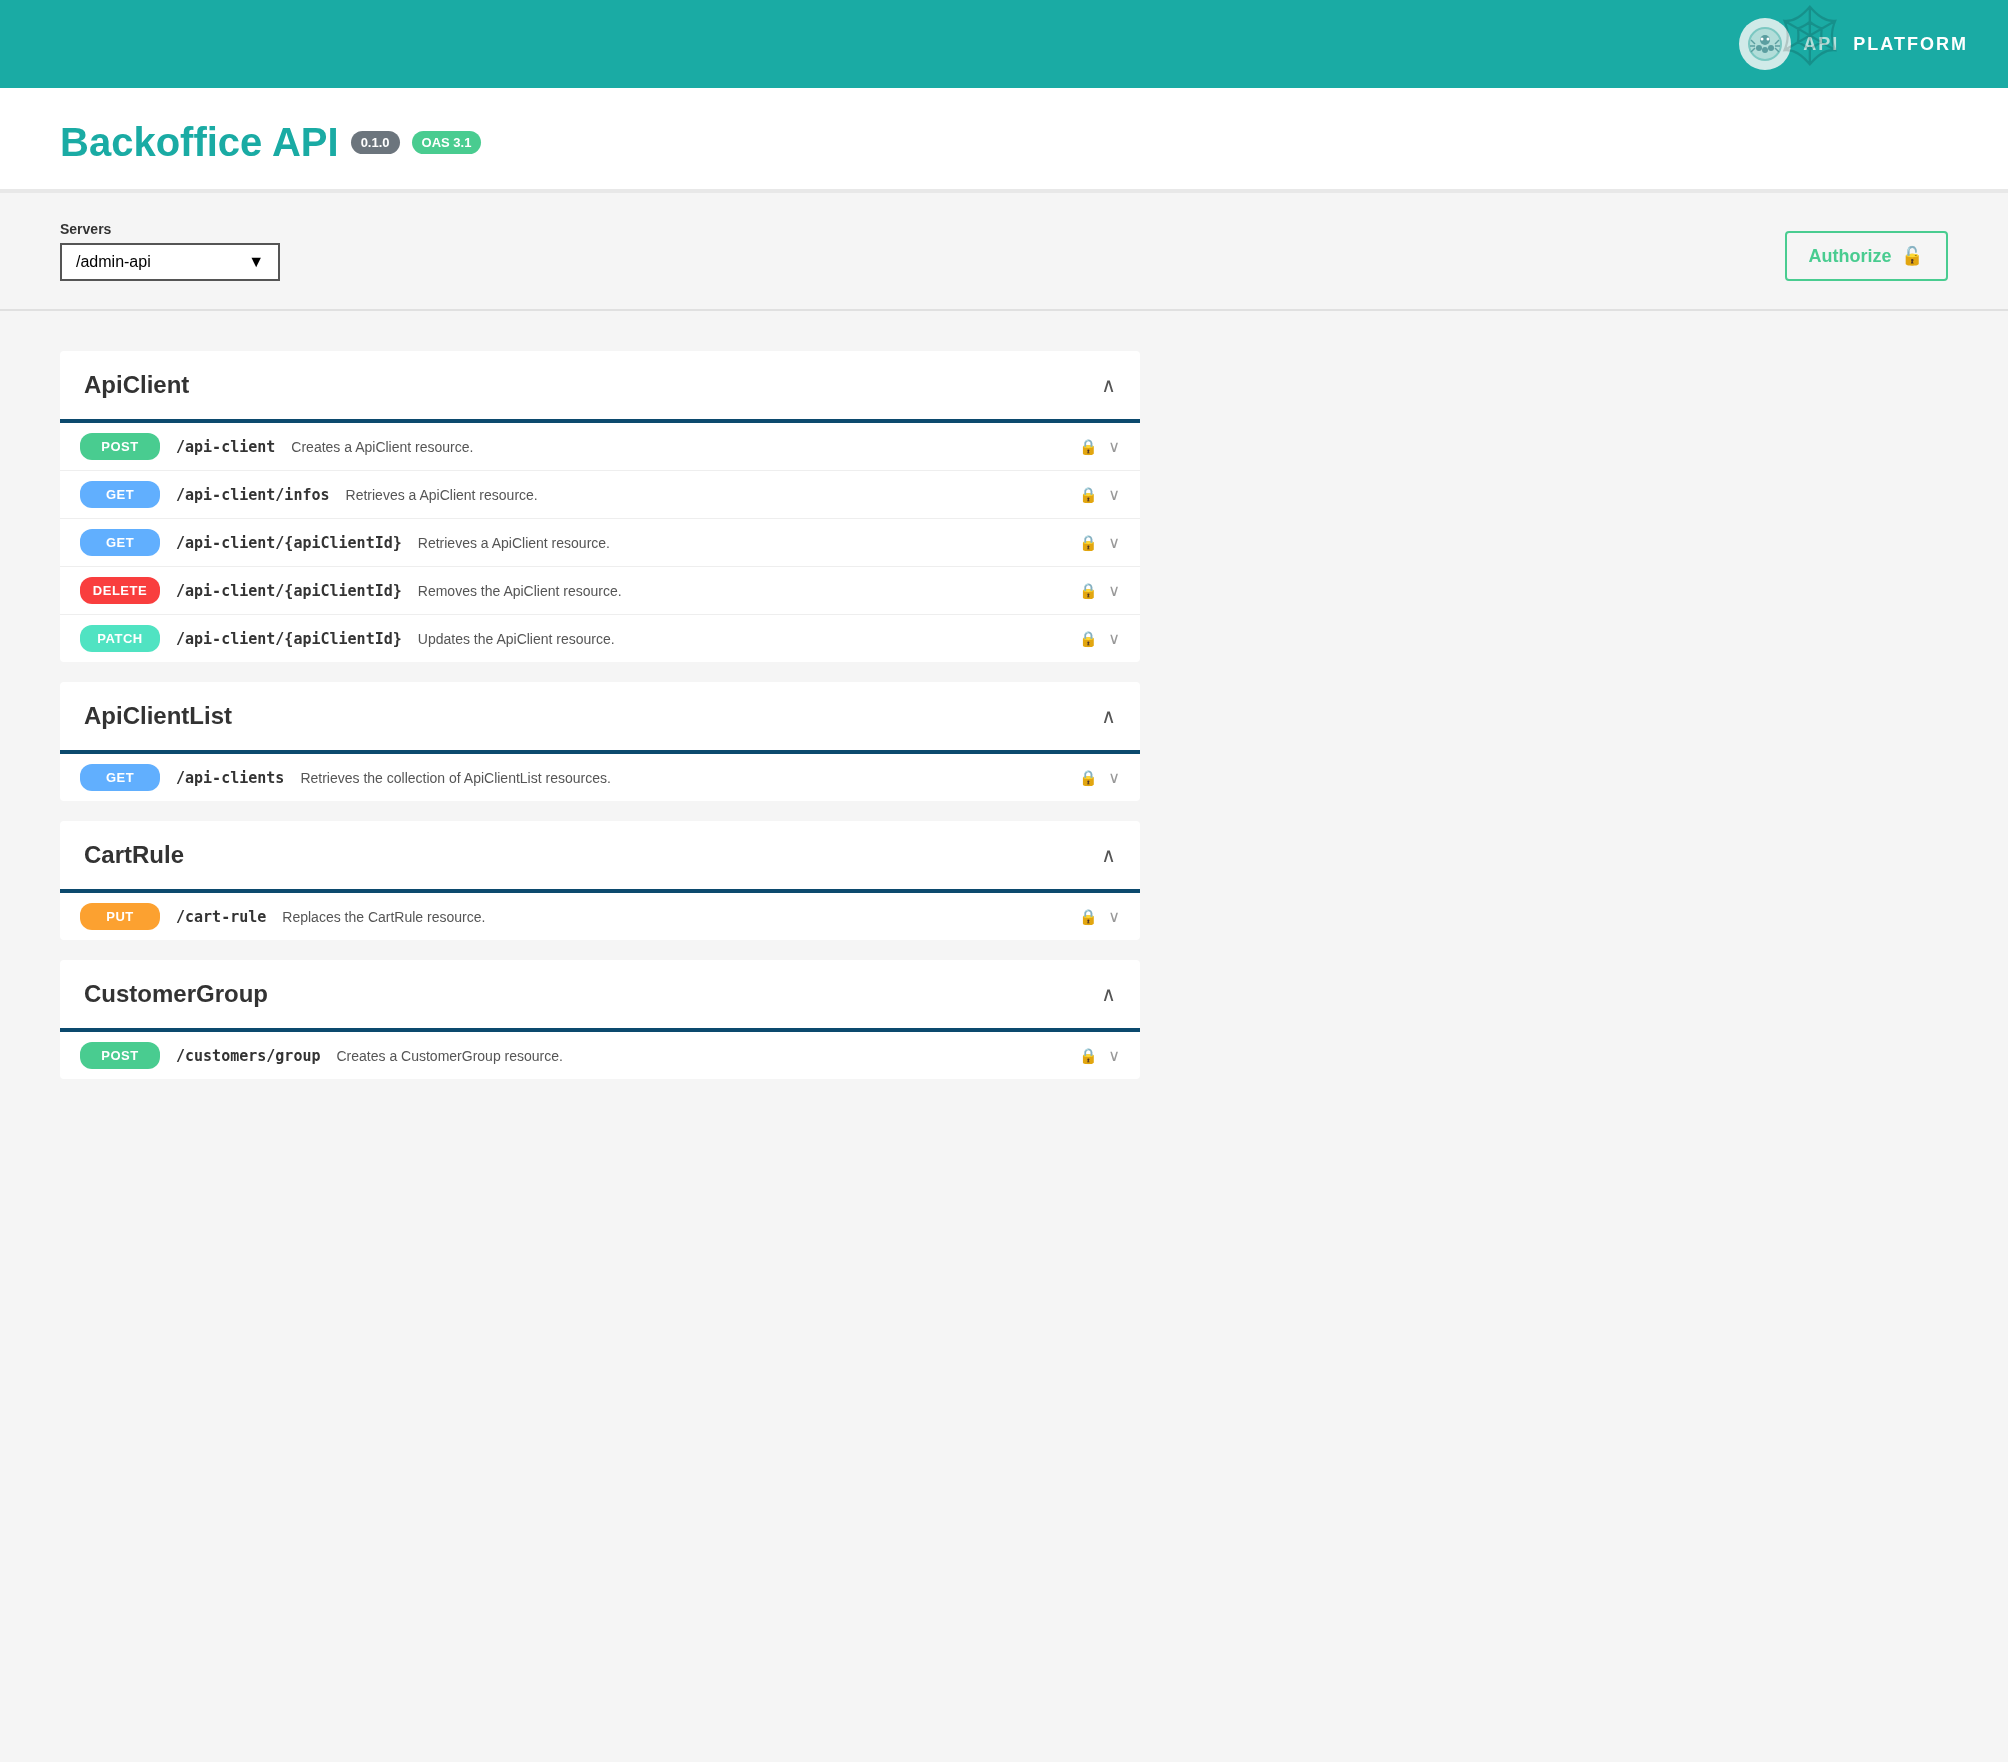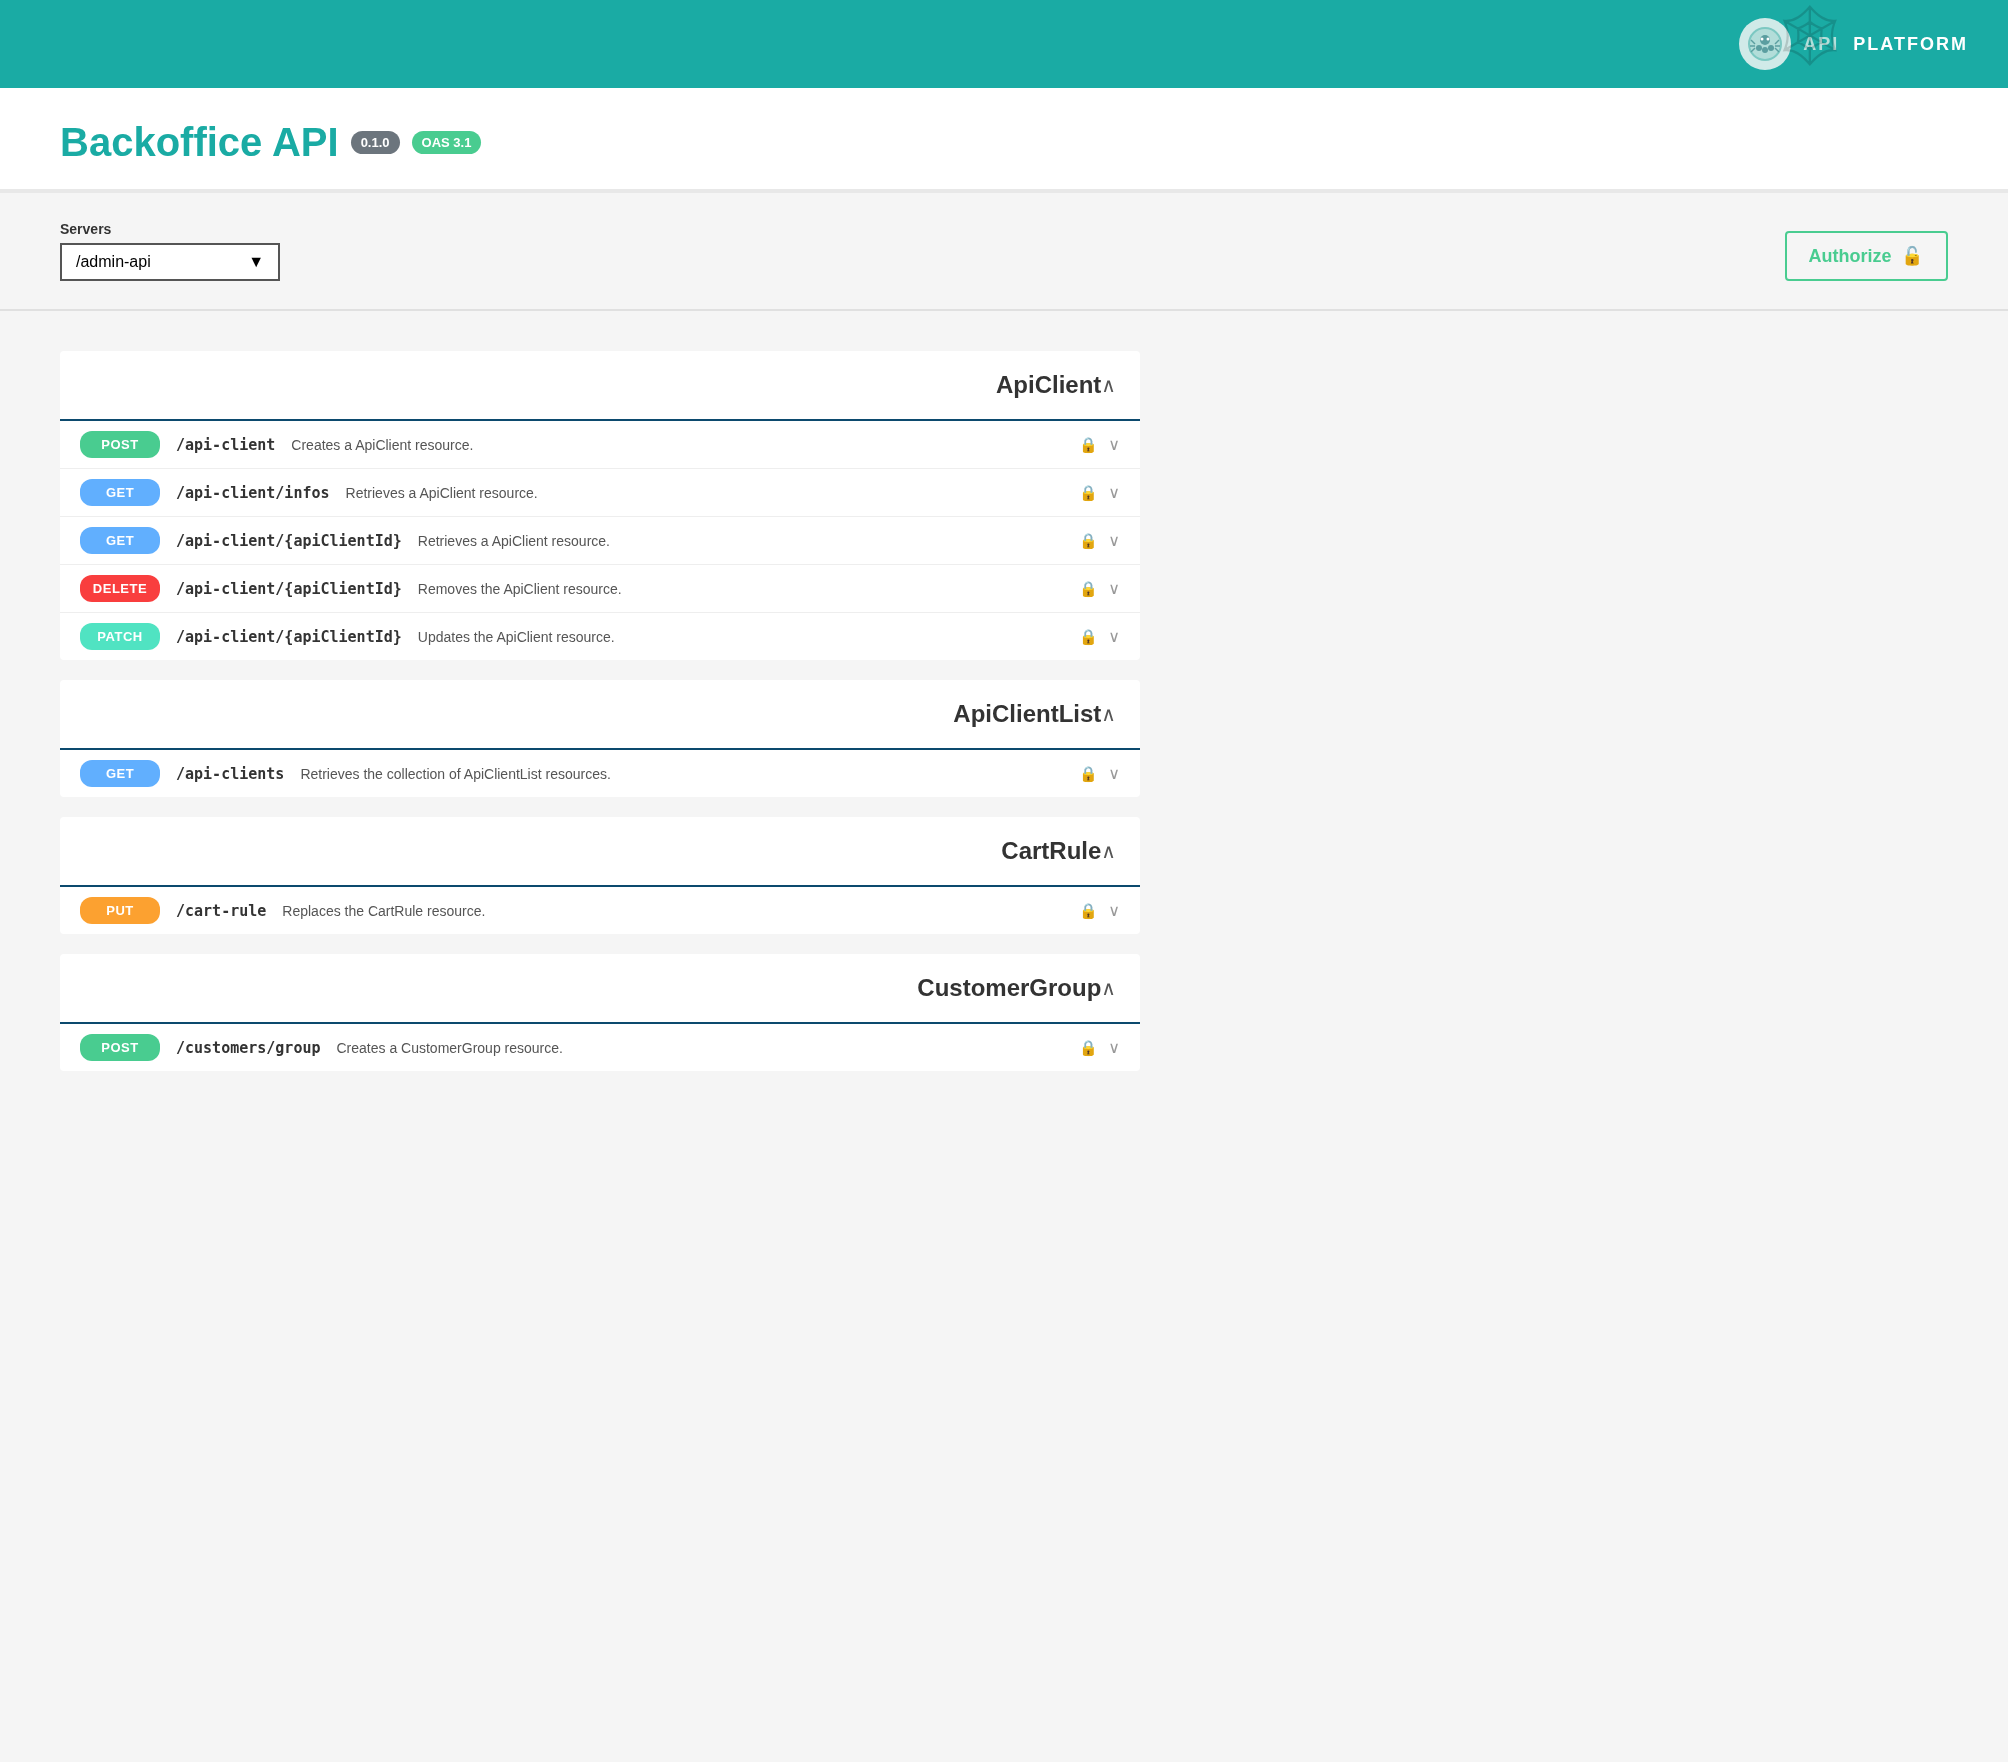--- a/index.html
+++ b/index.html
@@ -116,24 +116,24 @@
 
     
     .api-section {
       background: white;
       margin-top: 20px;
       border-radius: 4px;
     }
     .section-header {
       display: flex;
       align-items: center;
-      justify-content: flex-end;
+      justify-content: space-between;
       padding: 20px 24px;
       cursor: pointer;
-      border-bottom: 2px solid #0c4a6e;
+      border-bottom: 4px solid #0c4a6e;
     }
     .section-title {
       font-size: 24px;
       font-weight: 700;
       color: #333;
     }
     .chevron-up { font-size: 20px; color: #555; }
 
     
     .endpoint-row {

